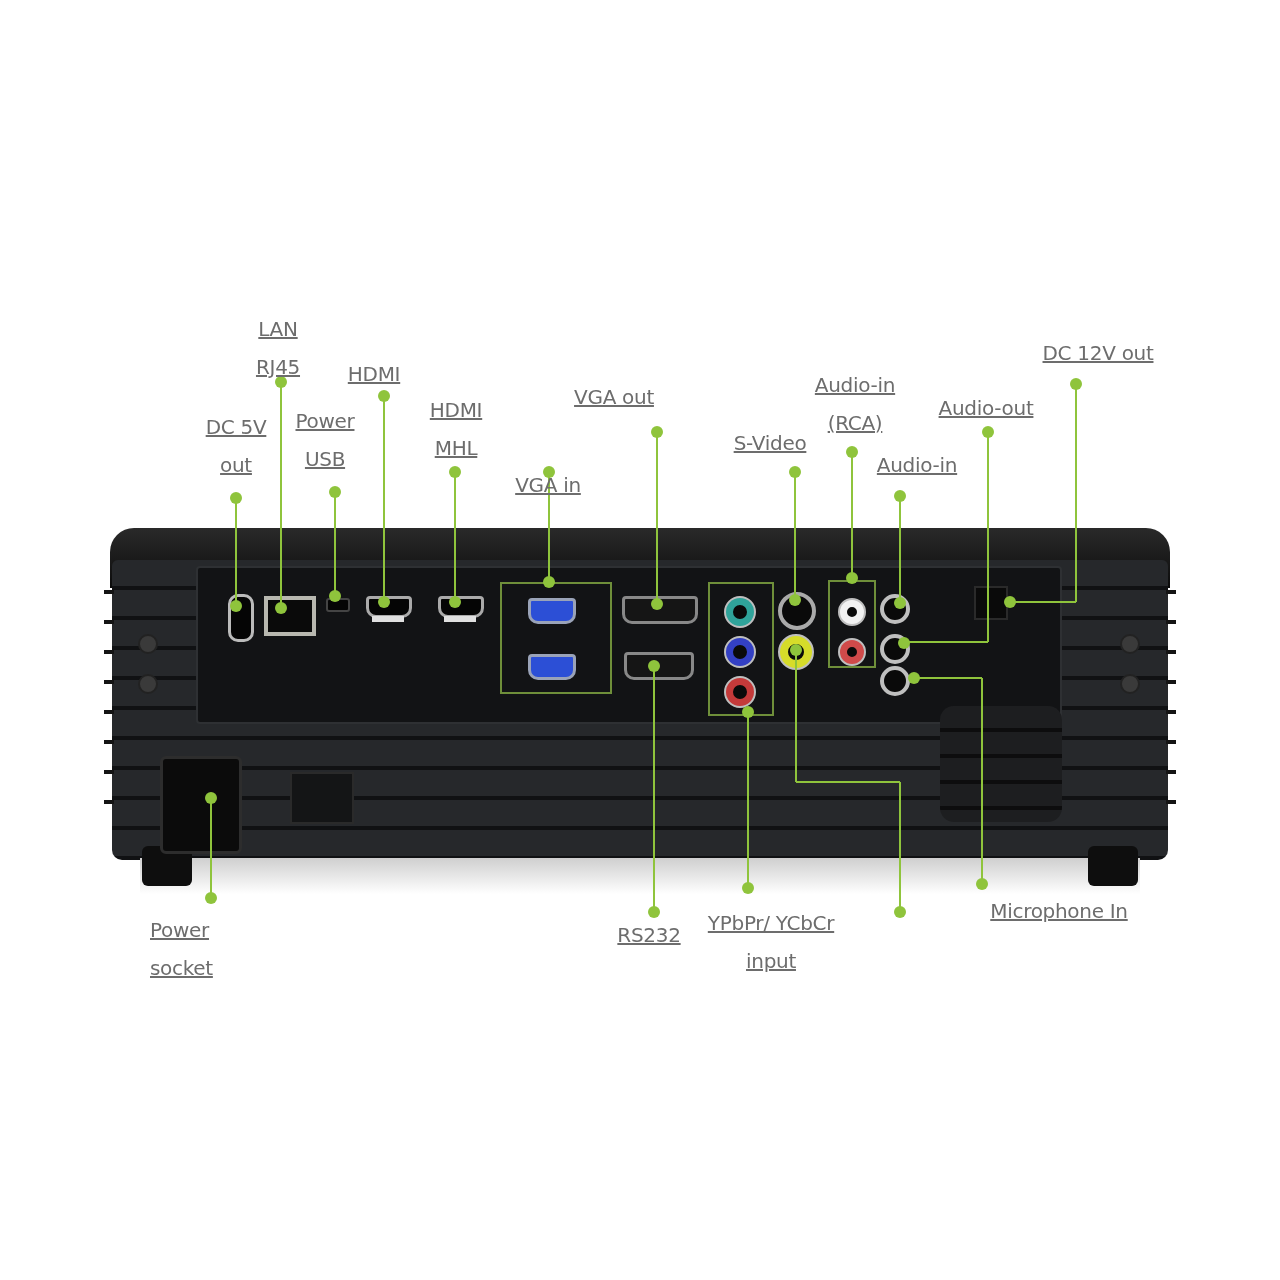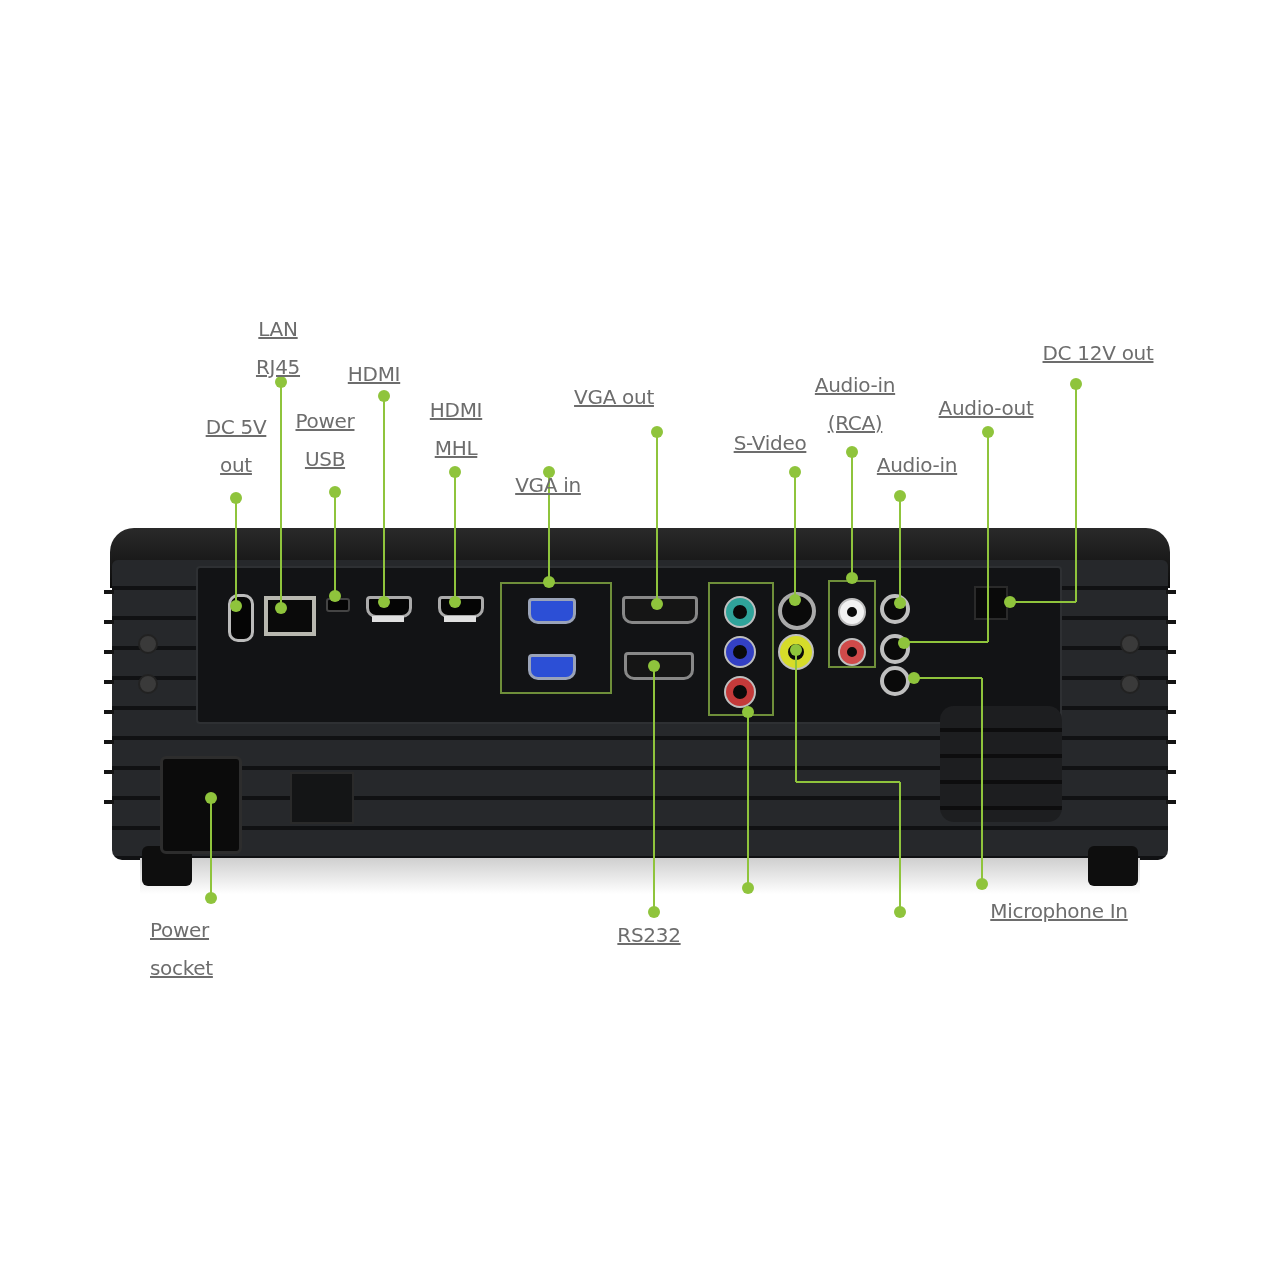--- a/index.html
+++ b/index.html
@@ -216,17 +216,21 @@
     <span>DC 12V out</span>
     </div>
 
   <div class="label" style="left:150px; top:911px; width:86px; text-align:left;">
     <span>Power</span>
       <span>socket</span>
     </div>
   <div class="label" style="left:604px; top:916px; width:90px;">
     <span>RS232</span>
     </div>
+  <div class="label" style="left:694px; top:904px; width:154px;">
+    <span>YPbPr/ YCbCr</span>
+      <span>input</span>
+    </div>
   <div class="label" style="left:976px; top:892px; width:166px;">
     <span>Microphone In</span>
     </div>
 
 </div>
 
 </body></html>

